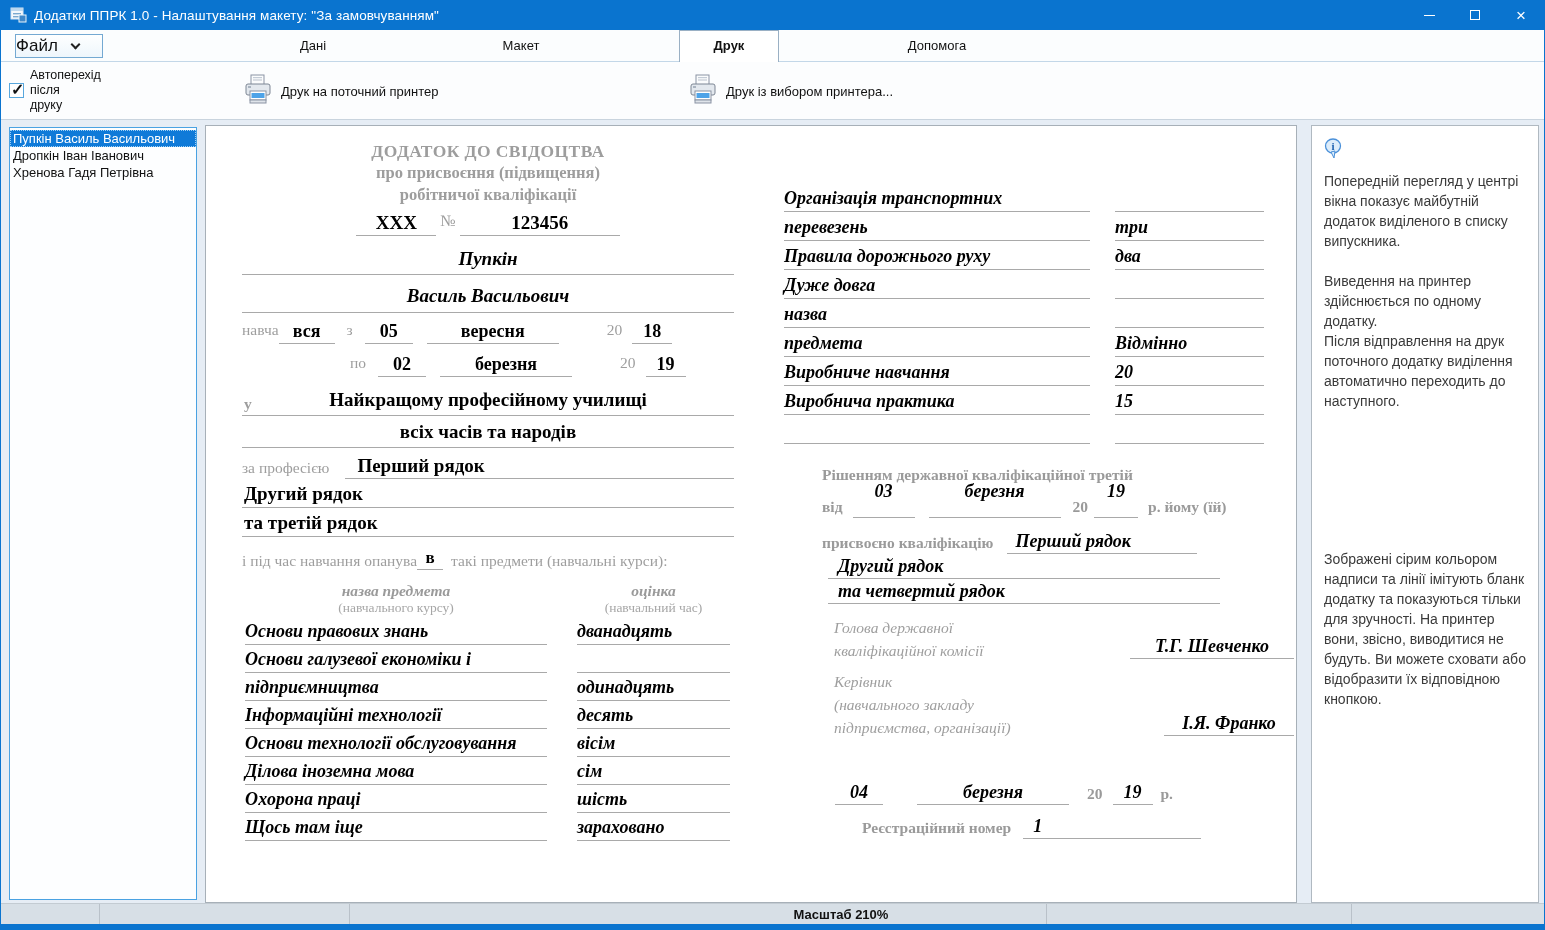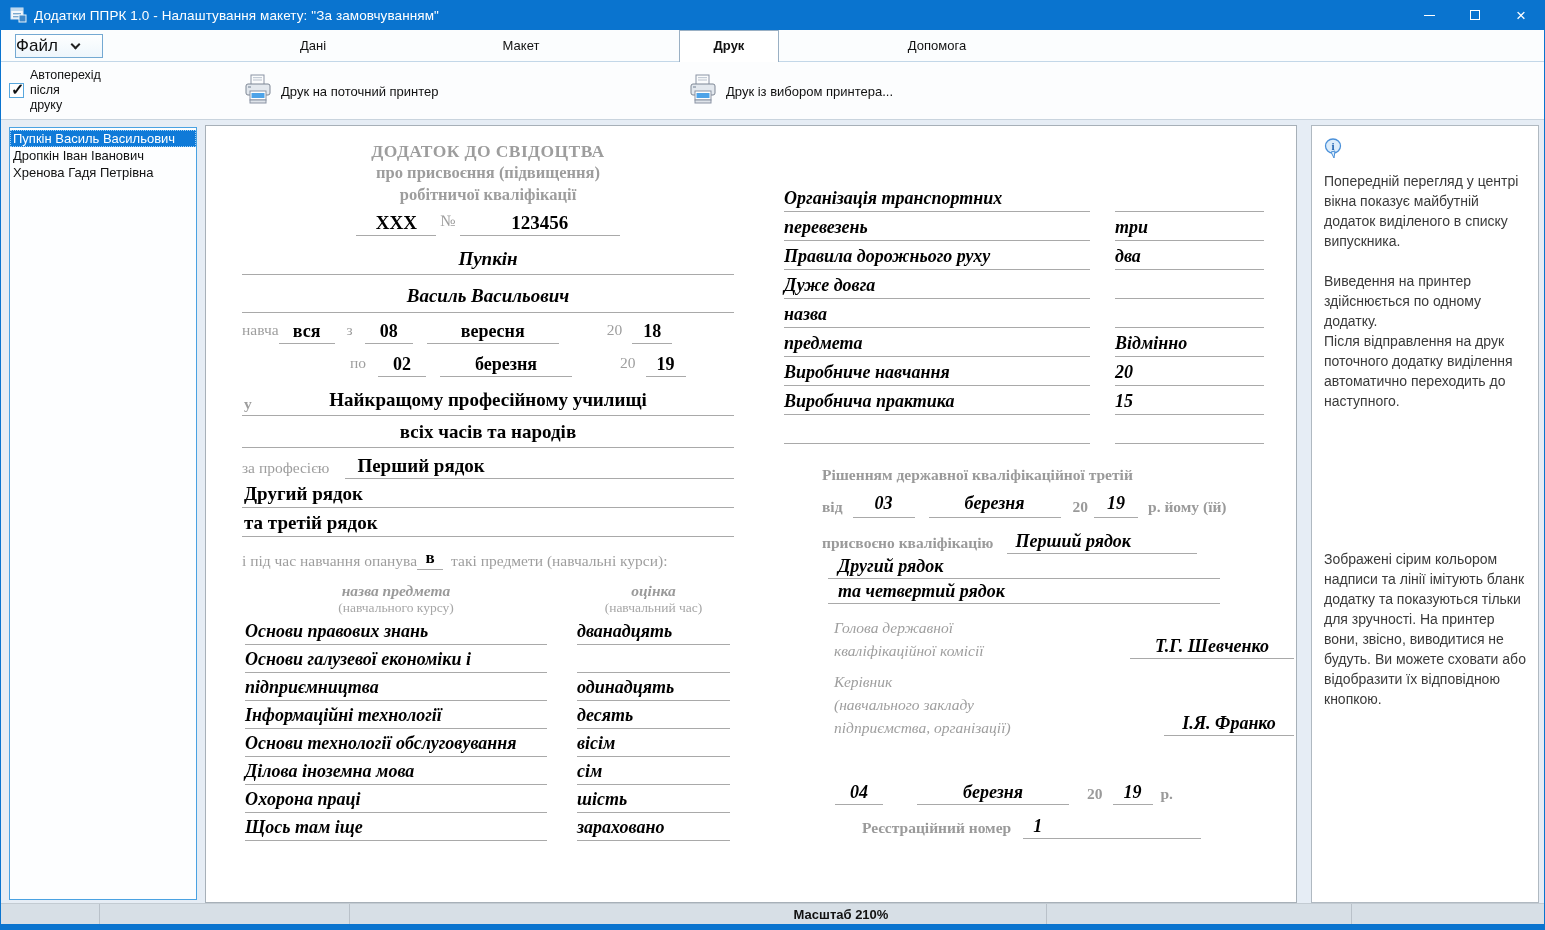--- a/index.html
+++ b/index.html
@@ -117,21 +117,21 @@
   .trow .gr { width:153px; margin-left:30px; font-size:18px; white-space:nowrap; padding-bottom:2px; }
 
   .rtable { margin-top:42px; }
   .trow-r { display:flex; height:29px; align-items:flex-end; }
   .trow-r .nm { width:306px; font-size:18px; white-space:nowrap; padding-bottom:2px; }
   .trow-r .gr { width:149px; margin-left:25px; font-size:18px; white-space:nowrap; padding-bottom:2px; }
 
   .commission { margin-left:38px; margin-top:22px; }
   .com-line { font-size:15.5px; }
   .com-date { display:flex; align-items:flex-end; margin-top:8px; height:26px; font-size:15.5px; white-space:nowrap; }
-  .com-date .val { font-size:18px; padding-bottom:3px; }
+  .com-date .val { font-size:18px; padding-bottom:15px; }
   .qrow1 { display:flex; align-items:flex-end; margin-top:8px; height:28px; }
   .qrow1 .lab { white-space:nowrap; padding-bottom:2px; font-size:15.5px; }
   .qrow1 .fld { width:190px; margin-left:14px; font-size:18px; padding:0 0 1px 8px; white-space:nowrap; }
   .qrow { height:25px; border-bottom:1px solid #a9a9a9; margin-left:6px; width:392px;
           font-size:18px; padding:2px 0 0 10px; white-space:nowrap; }
 
   .sig-row { display:flex; justify-content:space-between; align-items:flex-end; margin-left:12px; }
   .sig-row .labs { font-size:15.5px; line-height:23px; }
   .sig-row .fld { text-align:center; font-size:18px; padding-bottom:1px; margin-bottom:3px; white-space:nowrap; }
   .sig1 { margin-top:12px; } .sig1 .fld { width:164px; }
@@ -256,21 +256,21 @@
         <span class="no g">№</span>
         <span class="fld s2 c v">123456</span>
       </div>
       <div class="fio vi">Пупкін</div>
       <div class="fio vi" style="height:38px; padding-top:10px;">Василь Васильович</div>
 
       <div class="drow" style="margin-top:8px;">
         <span class="lab g">навча</span>
         <span class="fld val c v" style="width:56px;">вся</span>
         <span class="lab g ml12">з</span>
-        <span class="fld val c v ml12" style="width:48px;">08</span>
+        <span class="fld val c v ml12" style="width:48px;">05</span>
         <span class="fld val c v ml14" style="width:132px;">вересня</span>
         <span class="lab g" style="margin-left:48px;">20</span>
         <span class="fld val c v ml10" style="width:40px;">18</span>
       </div>
       <div class="drow">
         <span class="lab g" style="margin-left:108px;">по</span>
         <span class="fld val c v ml12" style="width:48px;">02</span>
         <span class="fld val c v ml14" style="width:132px;">березня</span>
         <span class="lab g" style="margin-left:48px;">20</span>
         <span class="fld val c v ml10" style="width:40px;">19</span>

